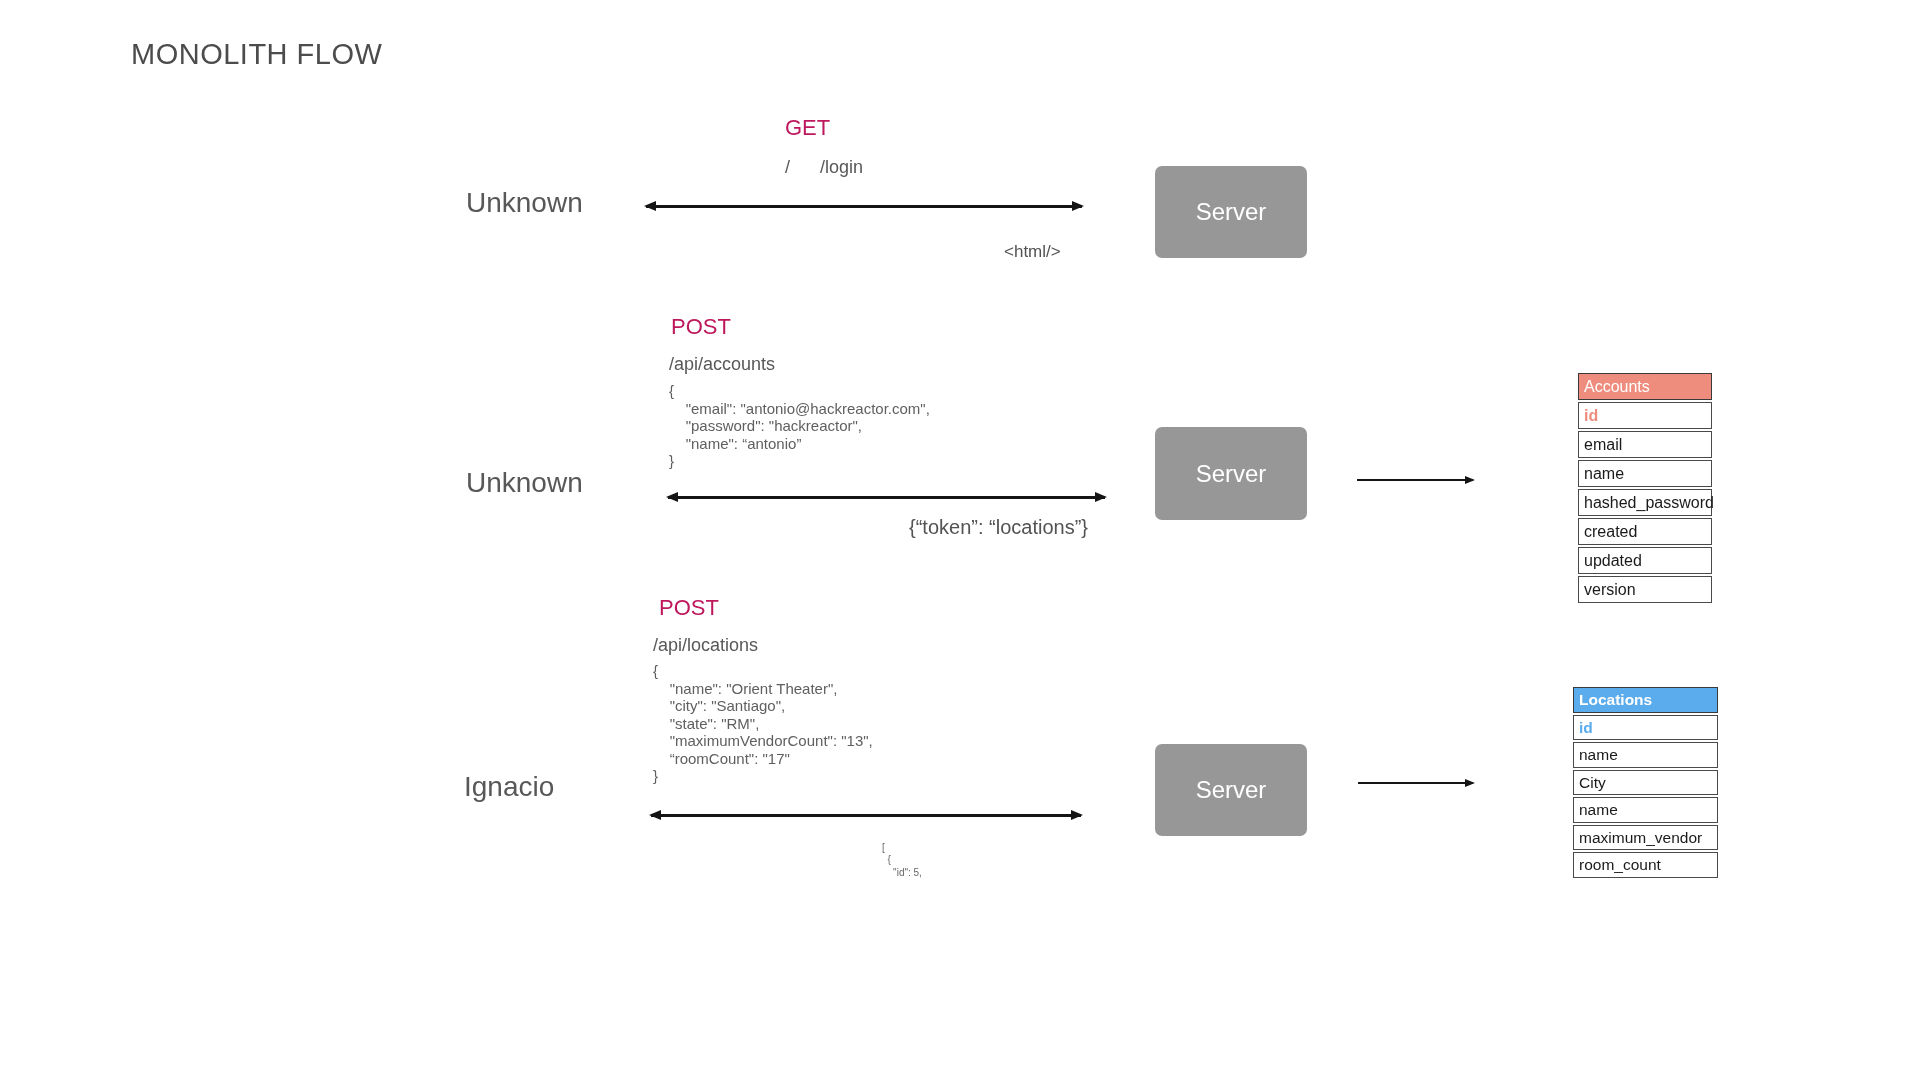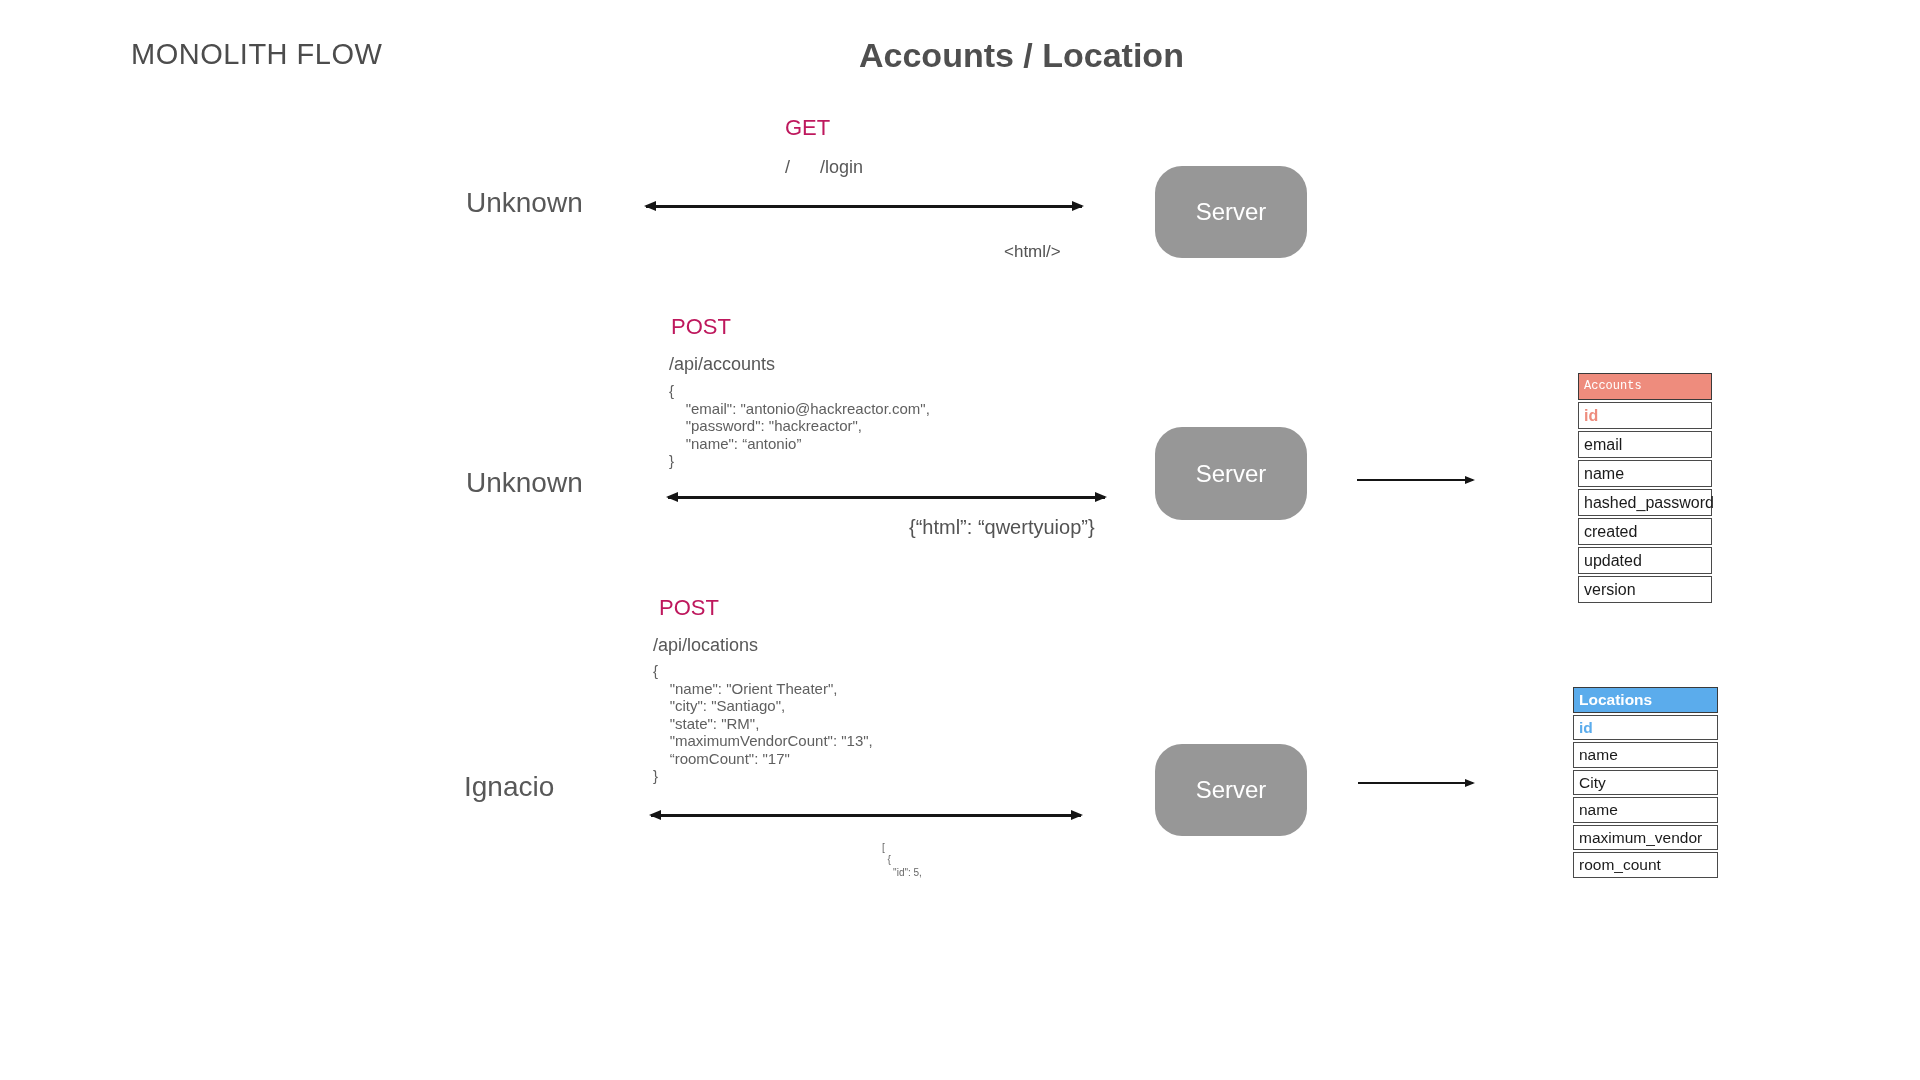--- a/index.html
+++ b/index.html
@@ -12,36 +12,36 @@
   .doc-title{left:131px;top:40px;font-size:29px;color:#4c4c4c;letter-spacing:.5px;}
   .page-title{left:859px;top:38px;font-size:34px;font-weight:bold;color:#4f4f4f;}
   
   .method{font-size:22px;color:#be185d;}
   .path{font-size:18px;color:#585858;white-space:pre;}
   .actor{font-size:28px;color:#585858;text-align:right;}
   .body-json{font-size:15px;line-height:17.5px;color:#5f5f5f;white-space:pre;}
   .resp{color:#535353;}
   
   .server{
-    background:#979797;border-radius:27px;display:flex;align-items:center;justify-content:center;
+    background:#979797;border-radius:7px;display:flex;align-items:center;justify-content:center;
     color:#ffffff;font-size:24px;
   }
   
   .arr{position:absolute;height:2.5px;background:#151515;}
   .arr::after{content:"";position:absolute;right:-2px;top:50%;transform:translateY(-50%);
     border-top:5.5px solid transparent;border-bottom:5.5px solid transparent;border-left:12px solid #151515;}
   .arr.dbl::before{content:"";position:absolute;left:-2px;top:50%;transform:translateY(-50%);
     border-top:5.5px solid transparent;border-bottom:5.5px solid transparent;border-right:12px solid #151515;}
   .arr.thin{height:2px;}
   .arr.thin::after{border-top-width:4.5px;border-bottom-width:4.5px;border-left-width:10px;}
   
   .tbl{position:absolute;}
   .tbl-header{color:#fff;padding-left:5px;border:1px solid #3a3a3a;box-sizing:content-box;}
   .tbl-row{background:#fff;color:#1a1a1a;padding-left:5px;border:1px solid #4a4a4a;margin-top:2px;}
-  .tbl--accounts .tbl-header{background:var(--accounts-accent);height:25px;line-height:25px;font-size:12px;font-family:Liberation Mono, monospace;}
+  .tbl--accounts .tbl-header{background:var(--accounts-accent);height:25px;line-height:25px;font-size:16px;}
   .tbl--accounts .tbl-row{height:25px;line-height:25px;font-size:16px;}
   .tbl--accounts .tbl-body .tbl-row:first-child{color:var(--accounts-accent);font-weight:bold;}
   .tbl--locations .tbl-header{background:var(--locations-accent);height:23.5px;line-height:23.5px;font-size:15.5px;font-weight:bold;}
   .tbl--locations .tbl-row{height:23.5px;line-height:23.5px;font-size:15.5px;}
   .tbl--locations .tbl-body .tbl-row:first-child{color:var(--locations-accent);font-weight:bold;}
   
   .f1-method{left:785px;top:117px;}
   .f1-path{left:785px;top:158px;}
   .f1-actor{left:466px;top:189px;}
   .f1-arrow{left:646px;top:205px;width:436px;}
@@ -65,42 +65,41 @@
   .f3-server{left:1155px;top:744px;width:152px;height:92px;}
   .f3-dbarrow{left:1358px;top:782px;width:115px;}
   .tbl-locations{left:1573px;top:687px;width:145px;}
 </style>
 </head>
 <body>
 
 <div id="canvas">
 
   <div class="abs doc-title">MONOLITH FLOW</div>
-  <div class="abs page-title">Accounts / Location</div>
 
   <div>
     <div class="abs method f1-method">GET</div>
     <div class="abs path f1-path">/      /login</div>
     <div class="abs actor f1-actor">Unknown</div>
     <div class="arr dbl f1-arrow"></div>
     <div class="abs resp f1-resp">&lt;html/&gt;</div>
     <div class="abs server f1-server">Server</div>
   </div>
 
   <div>
     <div class="abs method f2-method">POST</div>
     <div class="abs path f2-path">/api/accounts</div>
     <div class="abs body-json f2-body">{
     "email": "antonio@hackreactor.com",
     "password": "hackreactor",
     "name": “antonio”
 }</div>
     <div class="abs actor f2-actor">Unknown</div>
     <div class="arr dbl f2-arrow"></div>
-    <div class="abs resp f2-resp">{“html”: “qwertyuiop”}</div>
+    <div class="abs resp f2-resp">{“token”: “locations”}</div>
     <div class="abs server f2-server">Server</div>
     <div class="arr thin f2-dbarrow"></div>
     <div class="tbl tbl--accounts tbl-accounts">
       <div class="tbl-header">Accounts</div>
       <div class="tbl-body">
           <div class="tbl-row">id</div>
           <div class="tbl-row">email</div>
           <div class="tbl-row">name</div>
           <div class="tbl-row">hashed_password</div>
           <div class="tbl-row">created</div>

